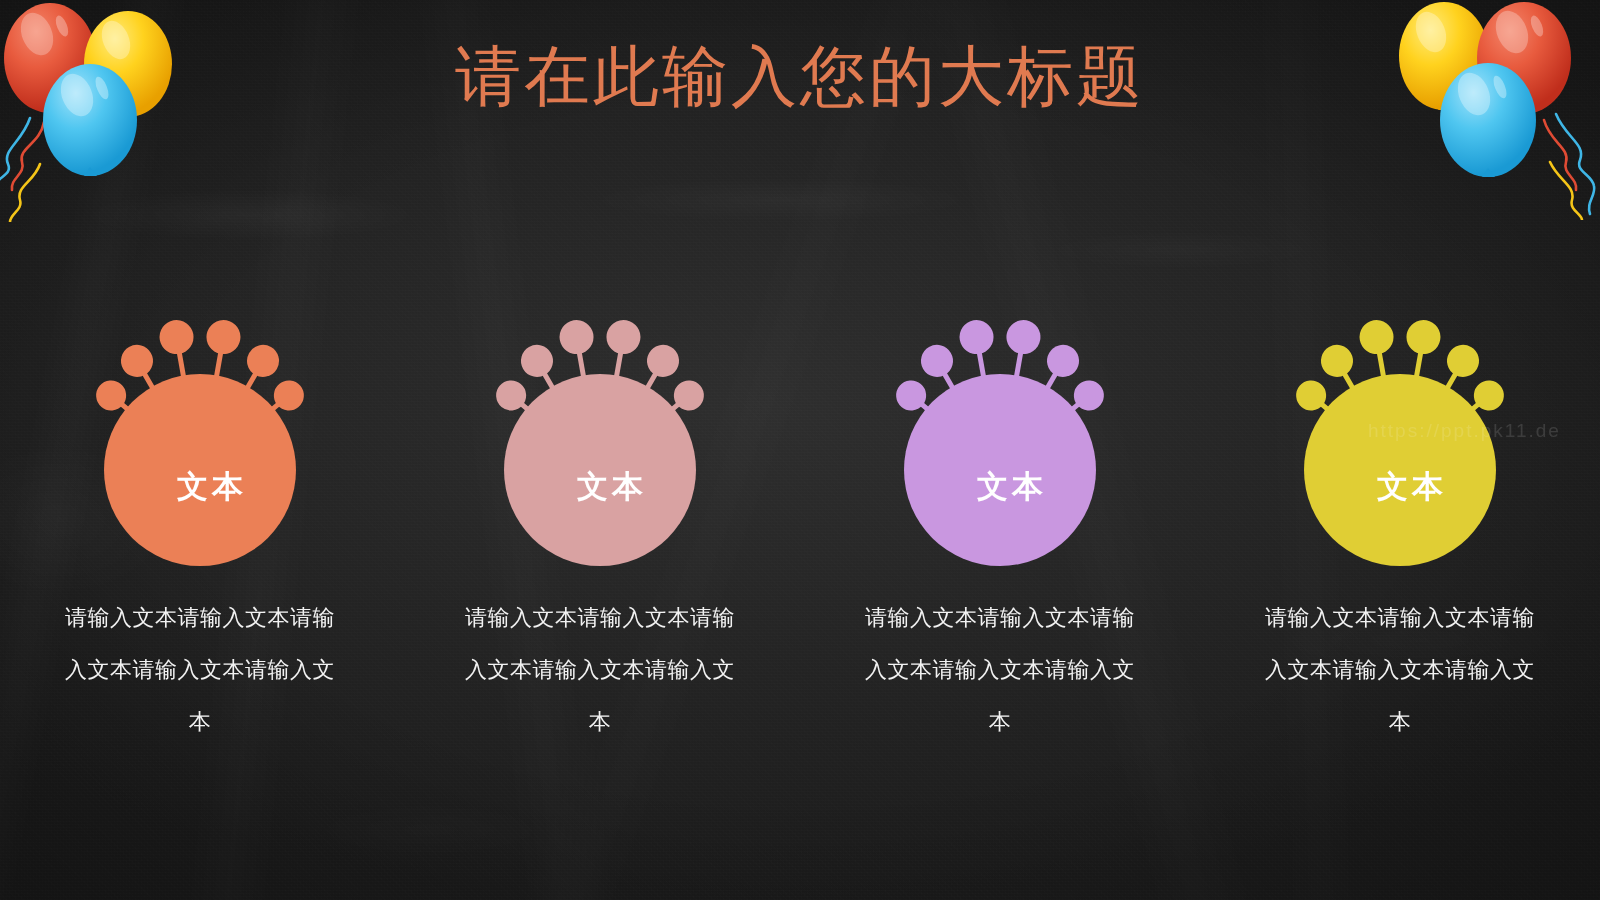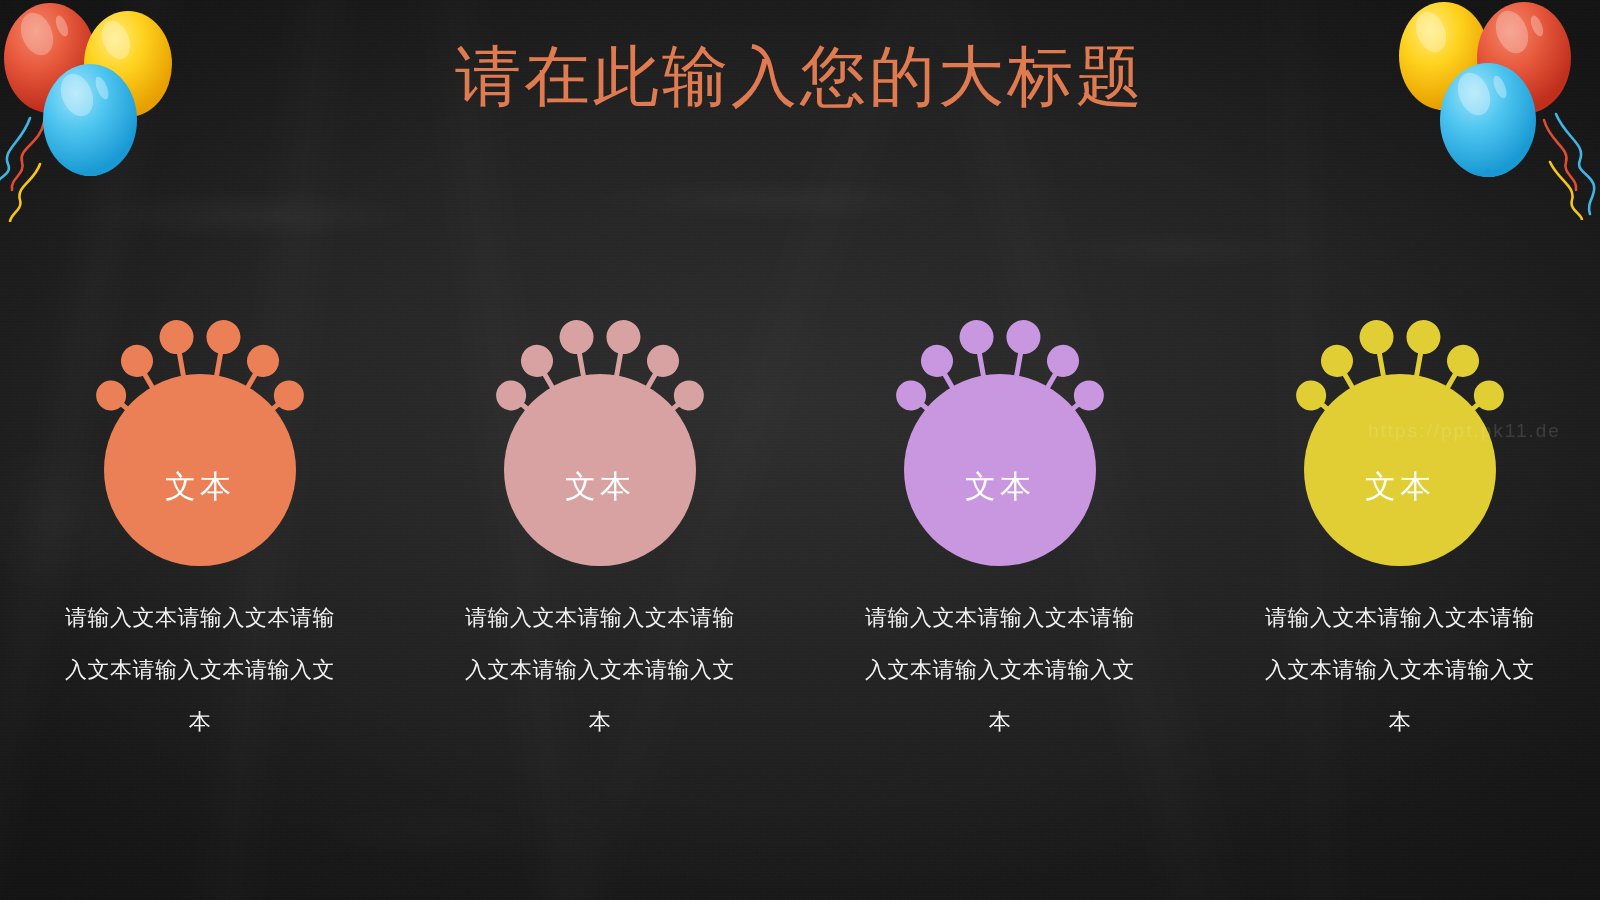--- a/index.html
+++ b/index.html
@@ -96,28 +96,28 @@
     align-items: center;
   }
   .burst {
     position: relative;
     width: 260px;
     height: 290px;
   }
   .burst svg { display: block; }
   .circle-label {
     position: absolute;
-    left: 0;
+    left: 12px;
     width: 260px;
     top: 190px;
     text-align: center;
     font-size: 31px;
     letter-spacing: 4px;
     color: #ffffff;
-    font-weight: 400;
+    font-weight: 700;
   }
   .body-text {
     width: 278px;
     margin-top: 26px;
     text-align: center;
     font-size: 22px;
     line-height: 52px;
     color: #F2F2F2;
     font-weight: 300;
     letter-spacing: .5px;

